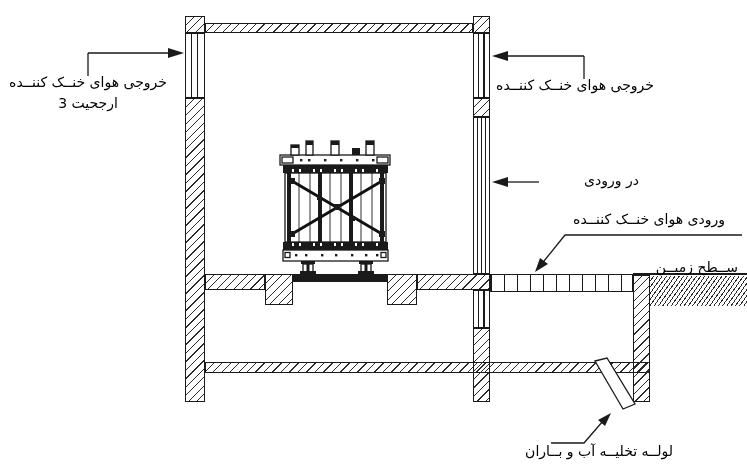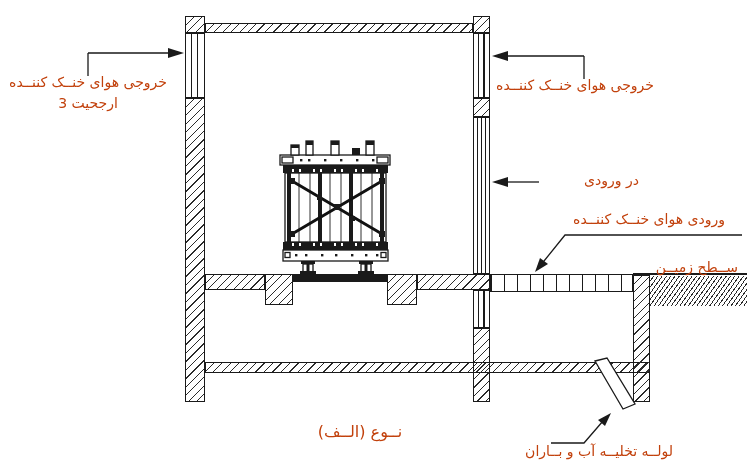--- a/index.html
+++ b/index.html
@@ -26,21 +26,21 @@
   .door3 { 
     background-image: linear-gradient(90deg, transparent 0 3.4px, #1a1a1a 3.4px 4.5px, transparent 4.5px 7.4px, #1a1a1a 7.4px 8.5px, transparent 8.5px 11.4px, #1a1a1a 11.4px 12.5px, transparent 12.5px);
     border:1.3px solid #1a1a1a; background-color:#fff;
   }
   .grating {
     background-image: repeating-linear-gradient(90deg, #1a1a1a 0 1.2px, transparent 1.2px 13px);
     border:1.5px solid #1a1a1a; background-color:#fff;
   }
   .solid { background:#1a1a1a; }
   .label {
-    position:absolute; color:#c2410c; font-size:14px; direction:rtl;
+    position:absolute; color:#000000; font-size:14px; direction:rtl;
     line-height:21px; white-space:nowrap;
   }
   .svgo { position:absolute; left:0; top:0; }
   svg .oln { fill:#ffffff; stroke:#1a1a1a; stroke-width:1.3; }
   svg .blk { fill:#1a1a1a; stroke:none; }
   svg .wht { fill:#ffffff; stroke:none; }
   svg .ln  { stroke:#1a1a1a; stroke-width:1.3; fill:none; }
   svg .lnthin { stroke:#1a1a1a; stroke-width:0.9; fill:none; }
   svg .brace { stroke:#111; stroke-width:3; fill:none; }
 </style>
@@ -210,17 +210,16 @@
   <div class="label" style="left:490px; top:75px; width:170px; text-align:center;">
     <div>خروجی هوای خنــک کننــده</div>
   </div>
 
   <div class="label" style="left:567px; top:170px; width:72px; ">در ورودی</div>
 
   <div class="label" style="left:560px; top:209px; width:178px; text-align:center;">ورودی هوای خنــک کننــده</div>
 
   <div class="label" style="left:640px; top:257px; width:98px; text-align:right;">ســطح زمیــن</div>
 
-  <div class="label" style="left:300px; top:421px; width:120px; text-align:center; font-size:16px;">نــوع (الــف)</div>
 
   <div class="label" style="left:498px; top:441px; width:175px; text-align:right;">لولــه تخلیــه آب و بــاران</div>
 
 </div>
 
 </body></html>

